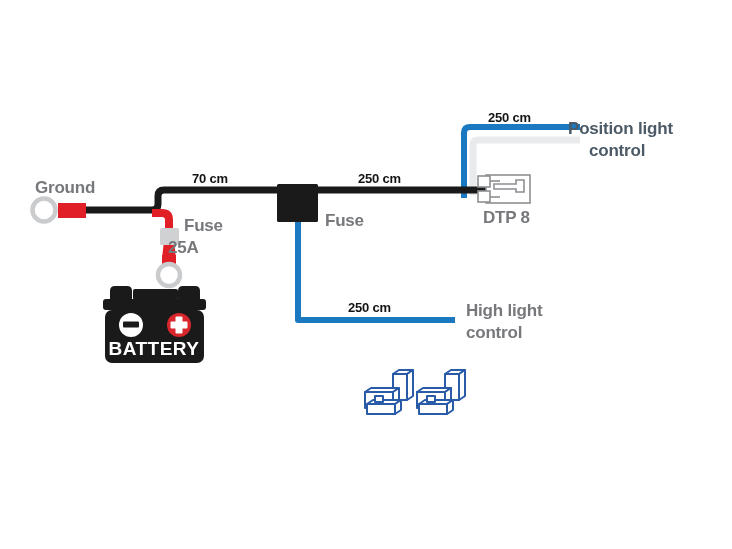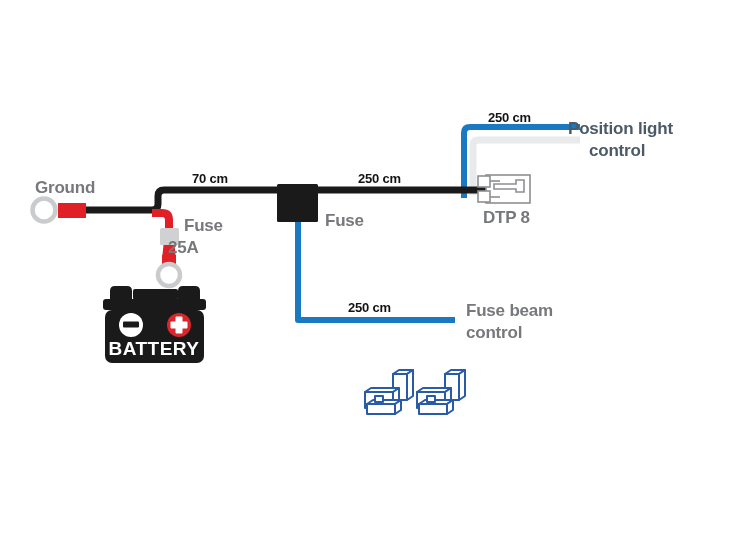--- a/index.html
+++ b/index.html
@@ -148,16 +148,16 @@
 
   <div class="lbl lbl-gray" style="left:483px; top:208px;">DTP 8</div>
 
   <div class="lbl lbl-dim" style="left:488px; top:110px;">250 cm</div>
 
   <div class="lbl lbl-blue" style="left:568px; top:119px;">Position light</div>
   <div class="lbl lbl-blue" style="left:589px; top:141px;">control</div>
 
   <div class="lbl lbl-dim" style="left:348px; top:300px;">250 cm</div>
 
-  <div class="lbl lbl-gray" style="left:466px; top:301px;">Fuse beam</div>
+  <div class="lbl lbl-gray" style="left:466px; top:301px;">High light</div>
   <div class="lbl lbl-gray" style="left:466px; top:323px;">control</div>
 
 </div>
 
 </body></html>

